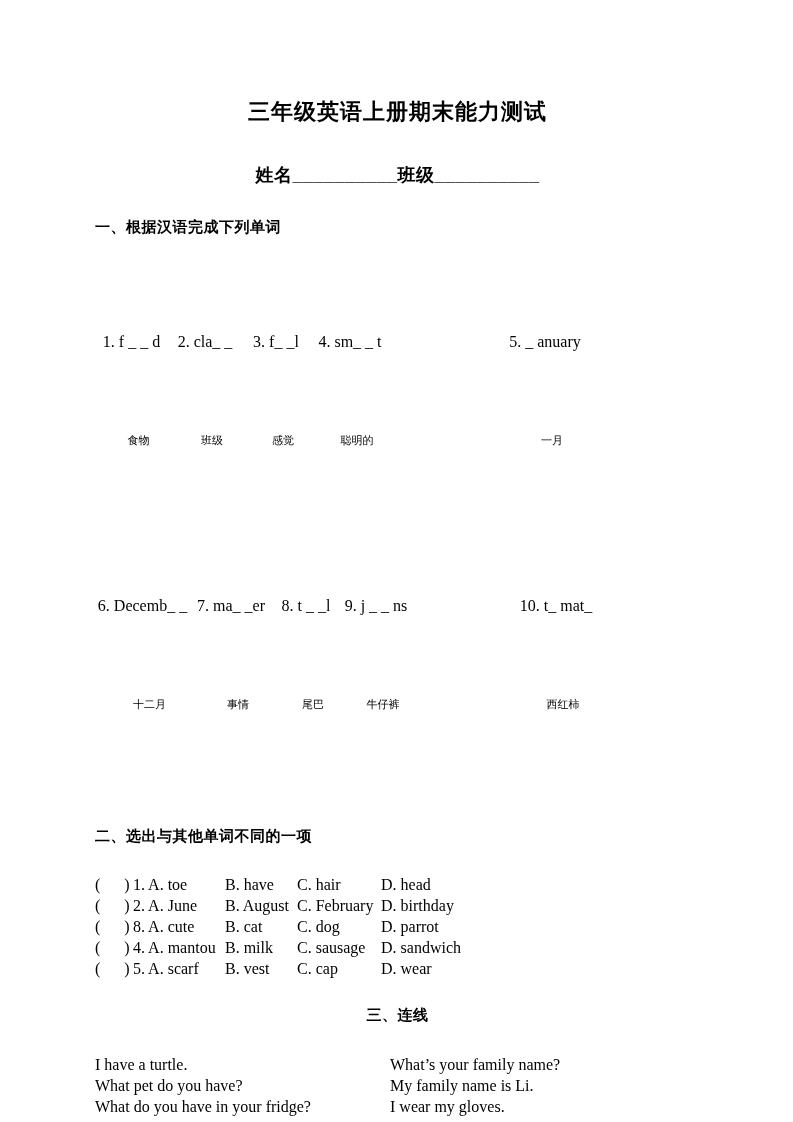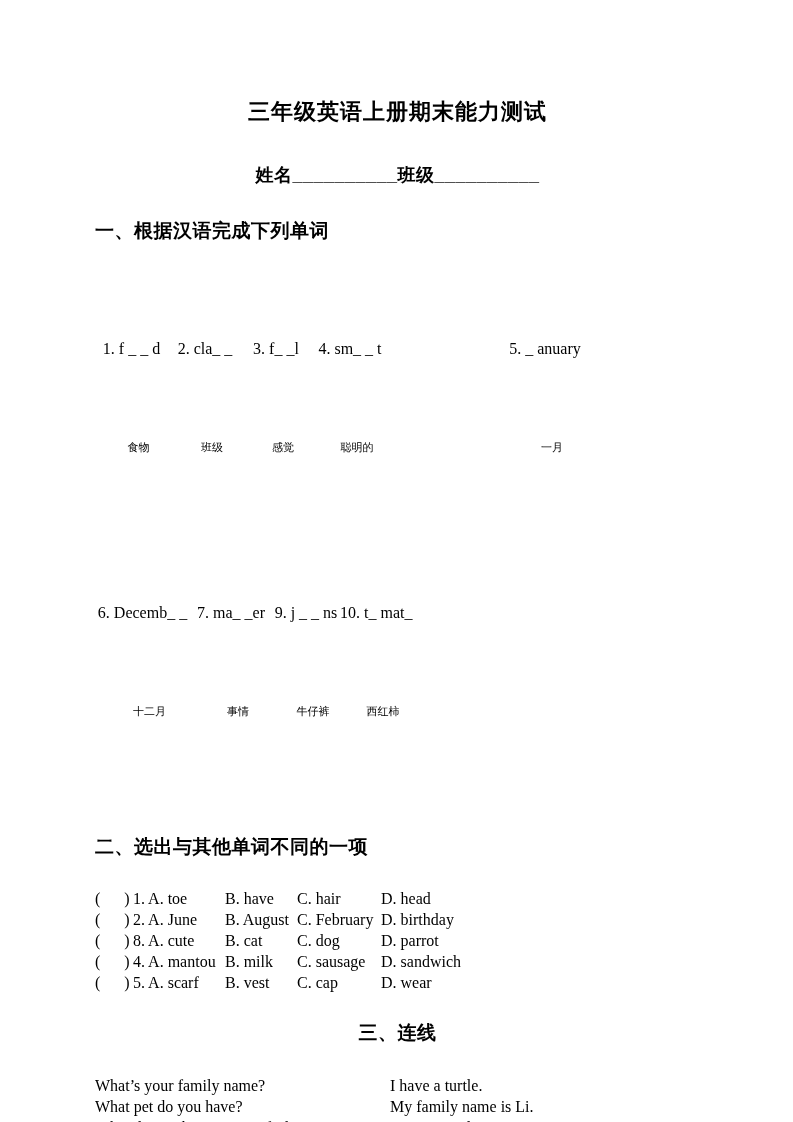--- a/index.html
+++ b/index.html
@@ -29,21 +29,21 @@
     text-align: center;
     font-family: "Liberation Sans", sans-serif;
     font-weight: 700;
     font-size: 18px;
     margin-top: 37px;
     letter-spacing: 0.5px;
   }
   .sec-heading {
     font-family: Liberation Mono, monospace;
     font-weight: 700;
-    font-size: 19px;
+    font-size: 15px;
     letter-spacing: 0.5px;
   }
   .h1 { margin-top: 31px; }
   .h2 { margin-top: 40px; }
   .h3 { margin-top: 27px; text-align: center; }
 
   
   .words-block { margin-top: 22px; font-size: 16px; text-align: center; }
   .w-grid { display: grid; line-height: 33px; white-space: pre; }
   .w-grid-1 { grid-template-columns: 73px 74px 68px 80px auto; }
@@ -99,20 +99,24 @@
     <div class="w-grid w-grid-2">
       <div class="w-cell">
         <div>6. Decemb_ _</div>
         <div class="gloss">十二月</div>
       </div>
       <div class="w-cell">
         <div>7. ma_ _er</div>
         <div class="gloss">事情</div>
       </div>
       <div class="w-cell">
+        <div>8. t _ _l</div>
+        <div class="gloss">尾巴</div>
+      </div>
+      <div class="w-cell">
         <div>9. j _ _ ns</div>
         <div class="gloss">牛仔裤</div>
       </div>
       <div class="w-cell">
         <div>10. t_ mat_</div>
         <div class="gloss">西红柿</div>
       </div>
     </div>
   </div>
 
@@ -151,22 +155,22 @@
       <span>5. A. scarf</span>
       <span>B. vest</span>
       <span>C. cap</span>
       <span>D. wear</span>
     </div>
   </div>
 
   <div class="sec-heading h3">三、连线</div>
   <div class="m-block">
     <div class="m-row">
+      <span>I have a turtle.</span>
       <span>What’s your family name?</span>
-      <span>I have a turtle.</span>
     </div>
     <div class="m-row">
       <span>What pet do you have?</span>
       <span>My family name is Li.</span>
     </div>
     <div class="m-row">
       <span>What do you have in your fridge?</span>
       <span>I wear my gloves.</span>
     </div>
 

